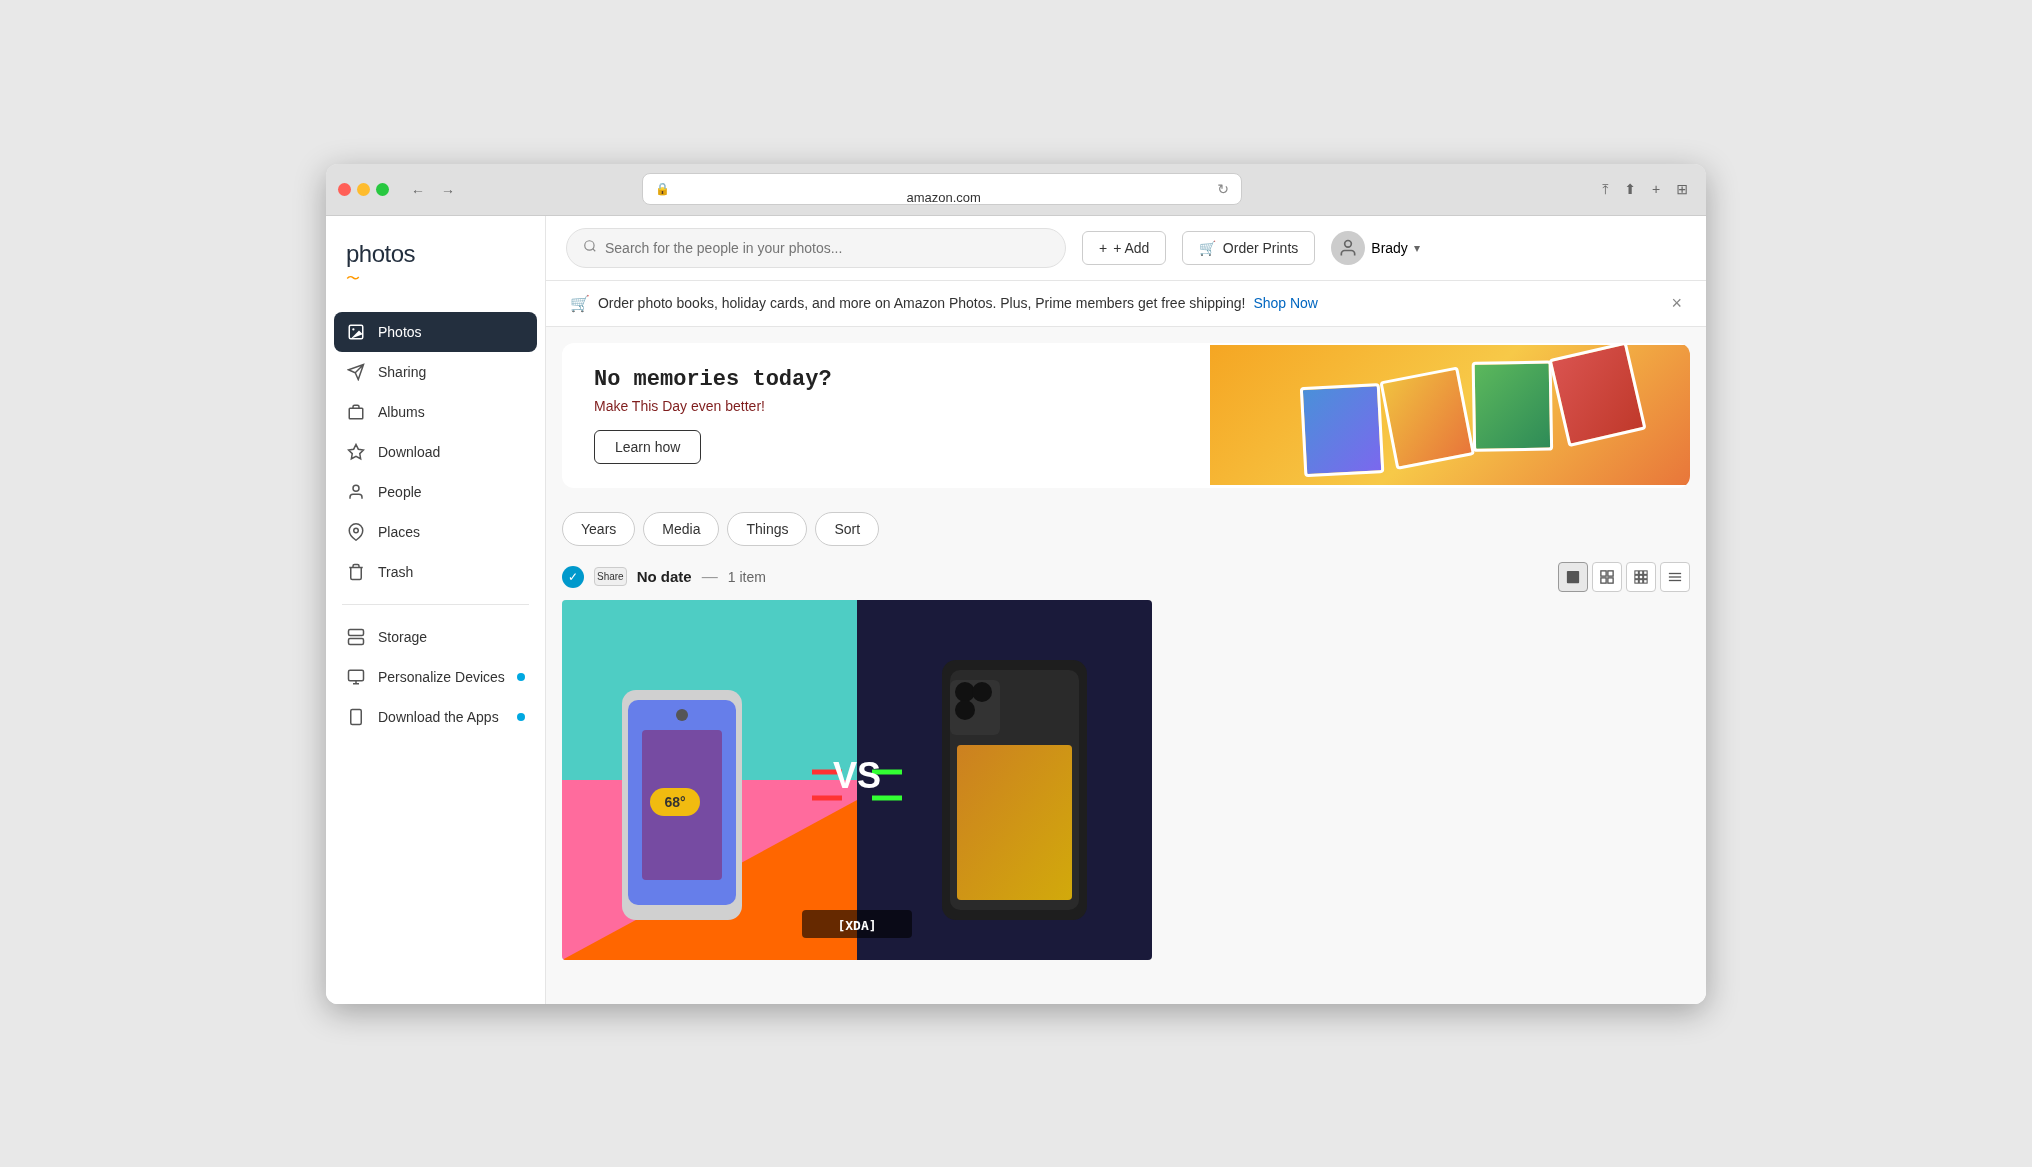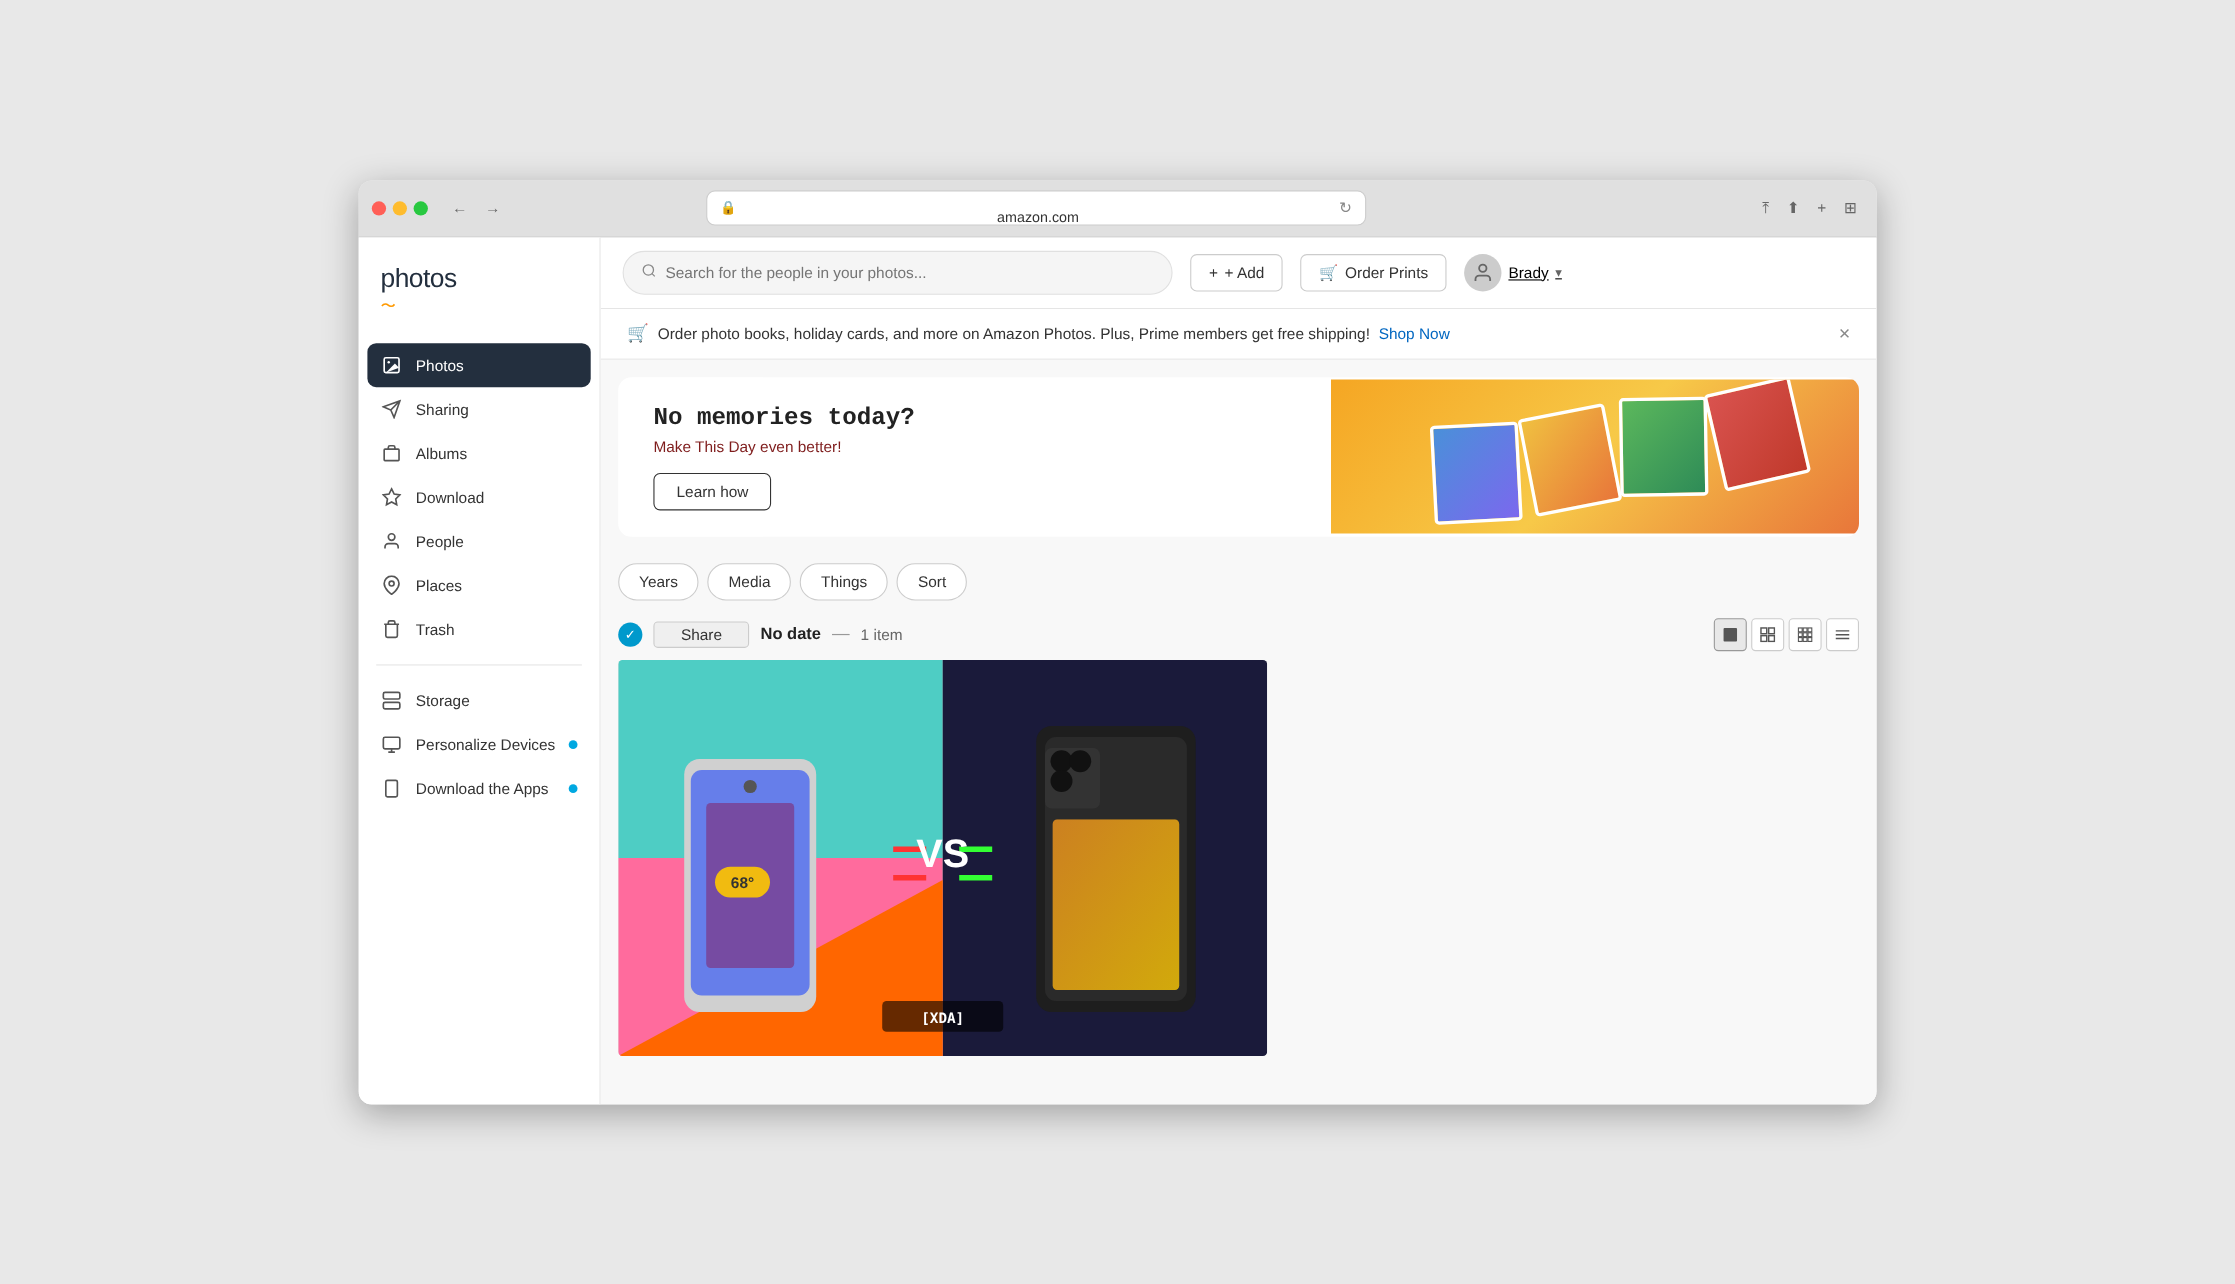--- a/index.html
+++ b/index.html
@@ -416,22 +416,22 @@
       align-items: center;
       justify-content: center;
       color: white;
       font-size: 12px;
       cursor: pointer;
     }
 
     .share-badge {
       border: 1.5px solid #ccc;
       border-radius: 4px;
-      padding: 3px 24px;
-      font-size: 14px;
+      padding: 3px 2px;
+      font-size: 10px;
       color: #333;
       cursor: pointer;
     }
 
     .section-date {
       font-size: 15px;
       font-weight: 600;
       color: #222;
     }
 
@@ -653,21 +653,21 @@
           <input class="search-input" type="text" placeholder="Search for the people in your photos..." style="">
         </div>
         <button class="header-btn">
           <span>+</span>
           <span>+ Add</span>
         </button>
         <button class="header-btn">
           <span>🛒</span>
           <span>Order Prints</span>
         </button>
-        <div style="display:flex;align-items:center;gap:6px;cursor:pointer;text-decoration:underline;">
+        <div style="display:flex;align-items:center;gap:6px;cursor:pointer;">
           <div class="avatar">
             <svg width="20" height="20" viewBox="0 0 24 24" fill="none" stroke="#666" stroke-width="2">
                 <circle cx="12" cy="7" r="4"></circle>
                 <path d="M20 21v-2a4 4 0 00-4-4H8a4 4 0 00-4 4v2"></path>
               </svg>
           </div>
           <span class="user-name">Brady</span>
           <span style="color:#666;font-size:12px;">▾</span>
         </div>
       </div>

